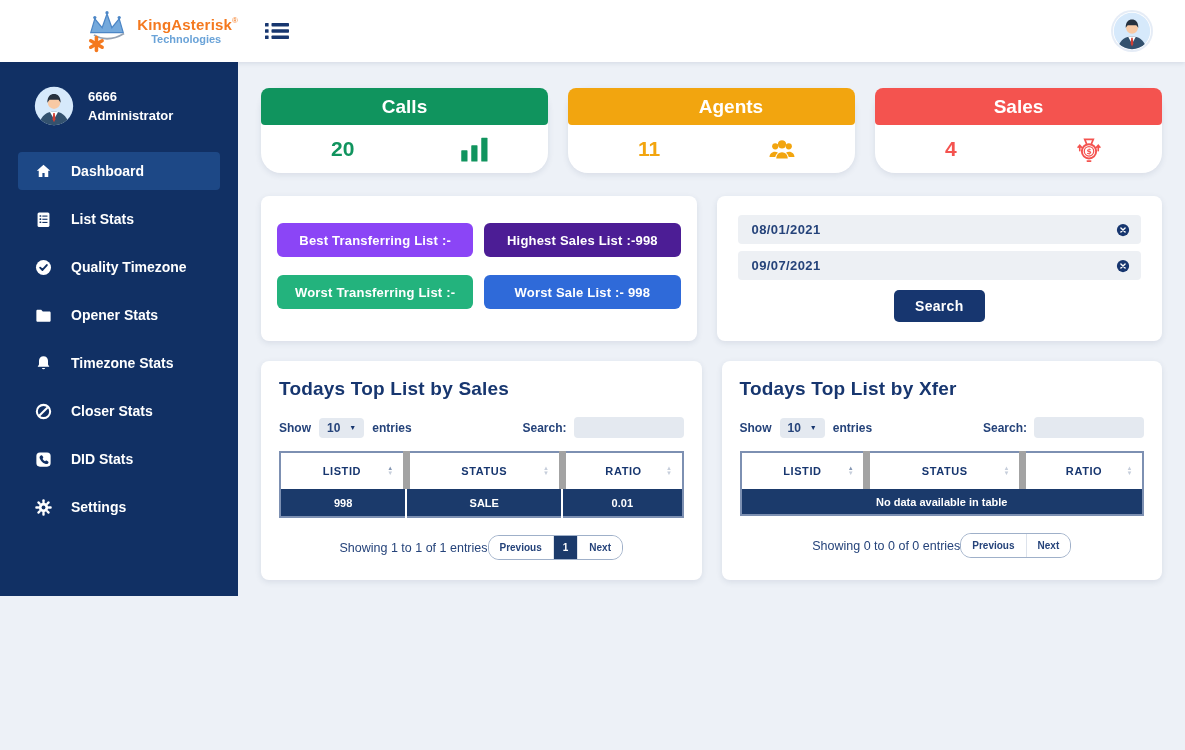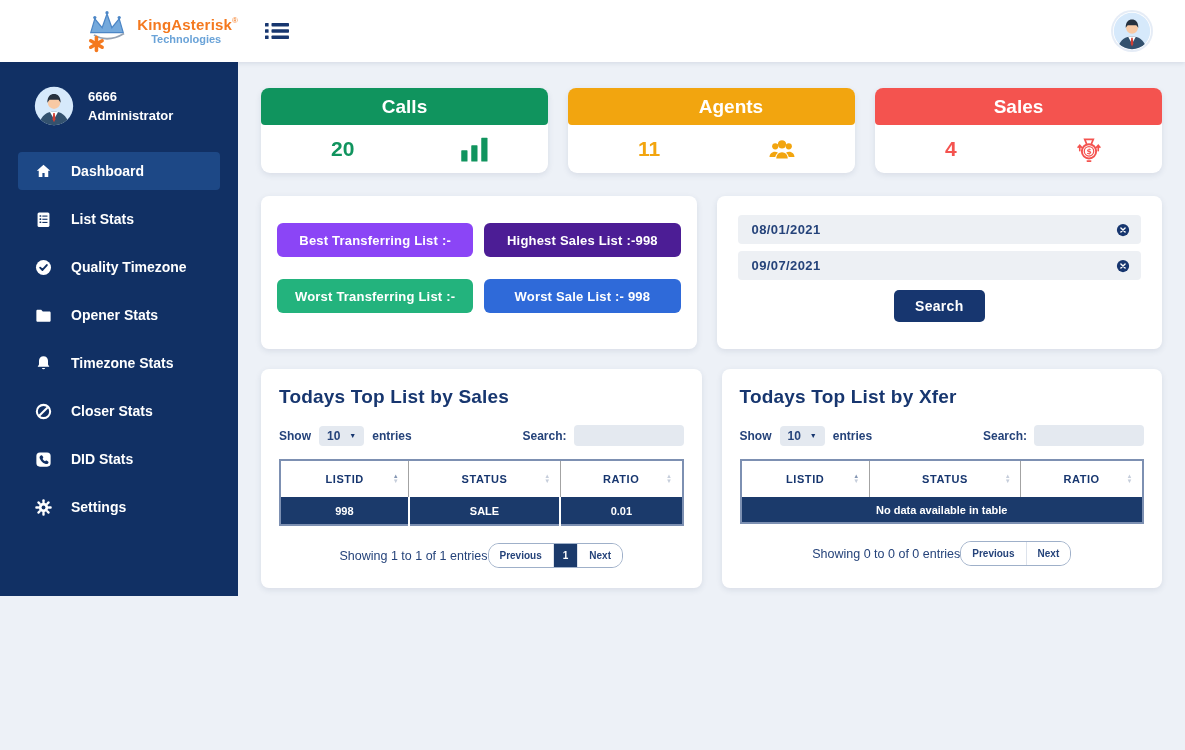--- a/index.html
+++ b/index.html
@@ -28,58 +28,58 @@
   .user-avatar { width:40px; height:40px; border-radius:50%; overflow:hidden; flex-shrink:0; }
   .user-meta { font-size:13px; font-weight:bold; line-height:1.5; }
   .nav-item { display:flex; align-items:center; gap:18px; padding:9px 15px; border-radius:4px;
               margin-bottom:10px; font-size:14px; font-weight:bold; cursor:pointer; }
   .nav-item.active { background:#1d4886; }
   .nav-icon { width:20px; height:20px; display:flex; align-items:center; justify-content:center; flex-shrink:0; }
   .nav-icon svg { width:19px; height:19px; }
   
   .main { flex:1; padding:26px 23px; }
   .stats-row { display:flex; gap:20px; margin-bottom:23px; }
-  .stat-card { flex:1; background:#fff; border-radius:9px; box-shadow:0 2px 6px rgba(30,50,90,.10); }
+  .stat-card { flex:1; background:#fff; border-radius:20px; box-shadow:0 2px 6px rgba(30,50,90,.10); }
   .stat-head { height:37px; display:flex; align-items:center; justify-content:center;
                color:#fff; font-size:19px; font-weight:bold; border-radius:8px 8px 4px 4px; }
   .stat-body { height:48px; display:flex; align-items:center; justify-content:space-between;
                padding:0 56px 0 70px; }
   .stat-value { font-size:21px; font-weight:bold; }
   .stat-icon svg { width:34px; height:30px; display:block; }
   .mid-row, .tables-row { display:flex; gap:20px; }
   .mid-row { margin-bottom:20px; }
   .panel { flex:1; background:#fff; border-radius:8px; box-shadow:0 2px 6px rgba(30,50,90,.10); }
   
   .btns-panel { padding:27px 16px; display:grid; grid-template-columns:1fr 1fr; gap:13px 11px; }
   .list-btn { height:34px; border:none; border-radius:6px; color:#fff; font-weight:bold;
               font-size:13px; font-family:inherit; cursor:pointer; letter-spacing:.2px; }
   
   .date-panel { padding:19px 21px; }
   .date-input { height:29px; background:#edf0f4; border-radius:4px; display:flex; align-items:center;
                 justify-content:space-between; padding:0 11px 0 14px; font-size:13px; font-weight:bold;
                 color:#25437a; margin-bottom:7px; letter-spacing:.4px; cursor:text; }
   .clear-icon { display:flex; cursor:pointer; }
-  .search-btn { display:block; margin:10px auto 8px; background:#17366F; color:#fff; border:none;
+  .search-btn { display:block; margin:10px auto 0; background:#17366F; color:#fff; border:none;
                 border-radius:5px; font-size:14px; font-weight:bold; padding:8px 21px;
                 font-family:inherit; cursor:pointer; letter-spacing:.3px; }
   
   .table-panel { padding:17px 18px 20px; }
   .tbl-title { color:#17366F; font-size:19px; font-weight:bold; margin-bottom:17px; letter-spacing:.2px; }
   .tbl-controls { display:flex; justify-content:space-between; align-items:center; font-size:12px;
                   font-weight:bold; color:#25437a; margin-bottom:13px; }
   .show-group { display:flex; align-items:center; gap:8px; }
   .page-select { background:#e4e9f0; border-radius:4px; padding:3px 8px; display:flex; gap:9px;
                  align-items:center; font-size:12px; cursor:pointer; }
   .caret { font-size:7px; color:#17366F; }
   .search-group { display:flex; align-items:center; gap:7px; }
   .tbl-search-input { width:110px; height:21px; background:#e4e9f0; border:none; border-radius:4px;
                       font-family:inherit; padding:0 6px; font-size:12px; color:#17366F; }
   table { width:100%; border-collapse:collapse; border:2px solid #7d90b2; }
   th { height:37px; font-size:11px; font-weight:bold; color:#17366F; letter-spacing:.6px;
-       position:relative; border-right:1px solid #a3a3a3; background:#fff; cursor:pointer; }
+       position:relative; border-right:7px solid #a3a3a3; background:#fff; cursor:pointer; }
   th:last-child { border-right:none; }
   .sort { position:absolute; right:9px; top:50%; transform:translateY(-50%); display:flex;
           flex-direction:column; font-size:6px; line-height:5px; color:#c6cedb; }
   .sort .on { color:#8496b3; }
   td { height:28px; background:#1b3a6b; color:#fff; font-size:11px; font-weight:bold;
        text-align:center; border-right:2px solid #fff; }
   td:last-child { border-right:none; }
   td.empty { height:26px; }
   .tbl-footer { display:flex; justify-content:center; align-items:center; margin-top:17px; }
   .tbl-info { font-size:12.5px; color:#25437a; }

